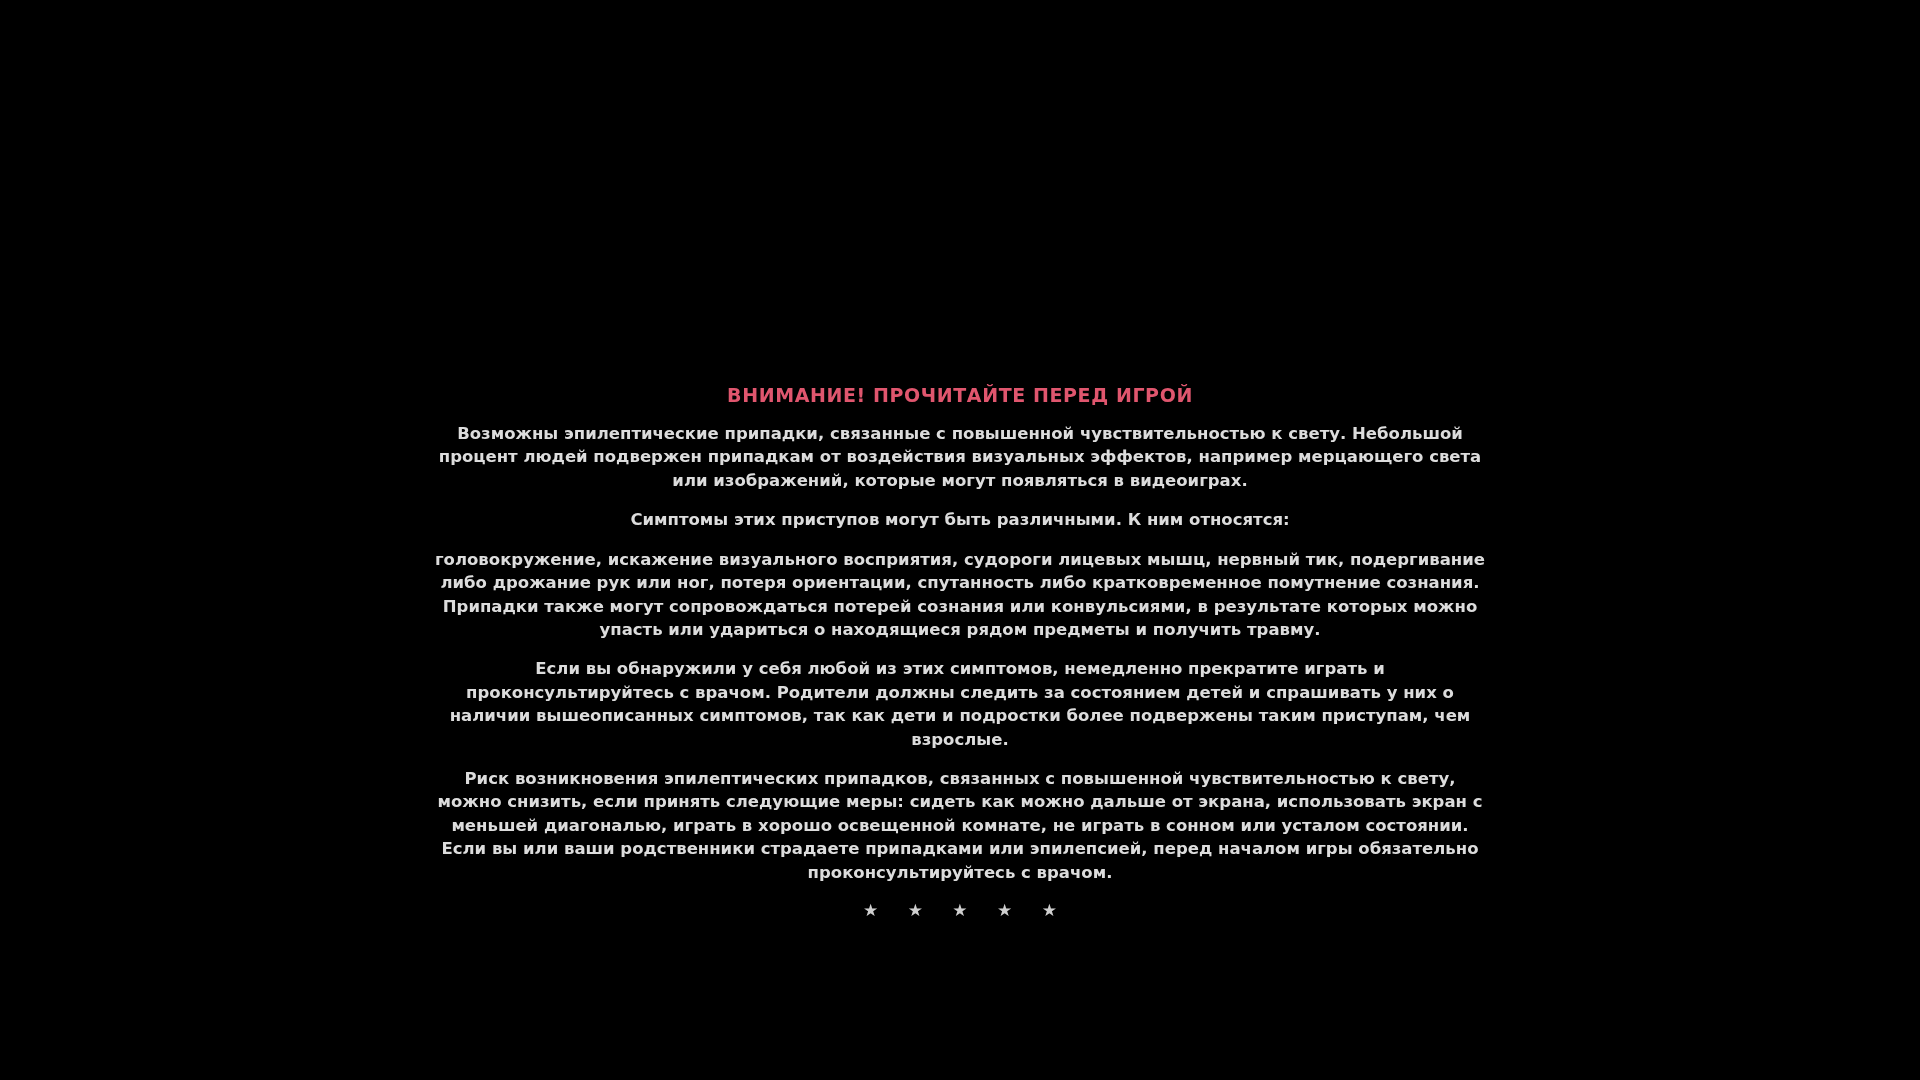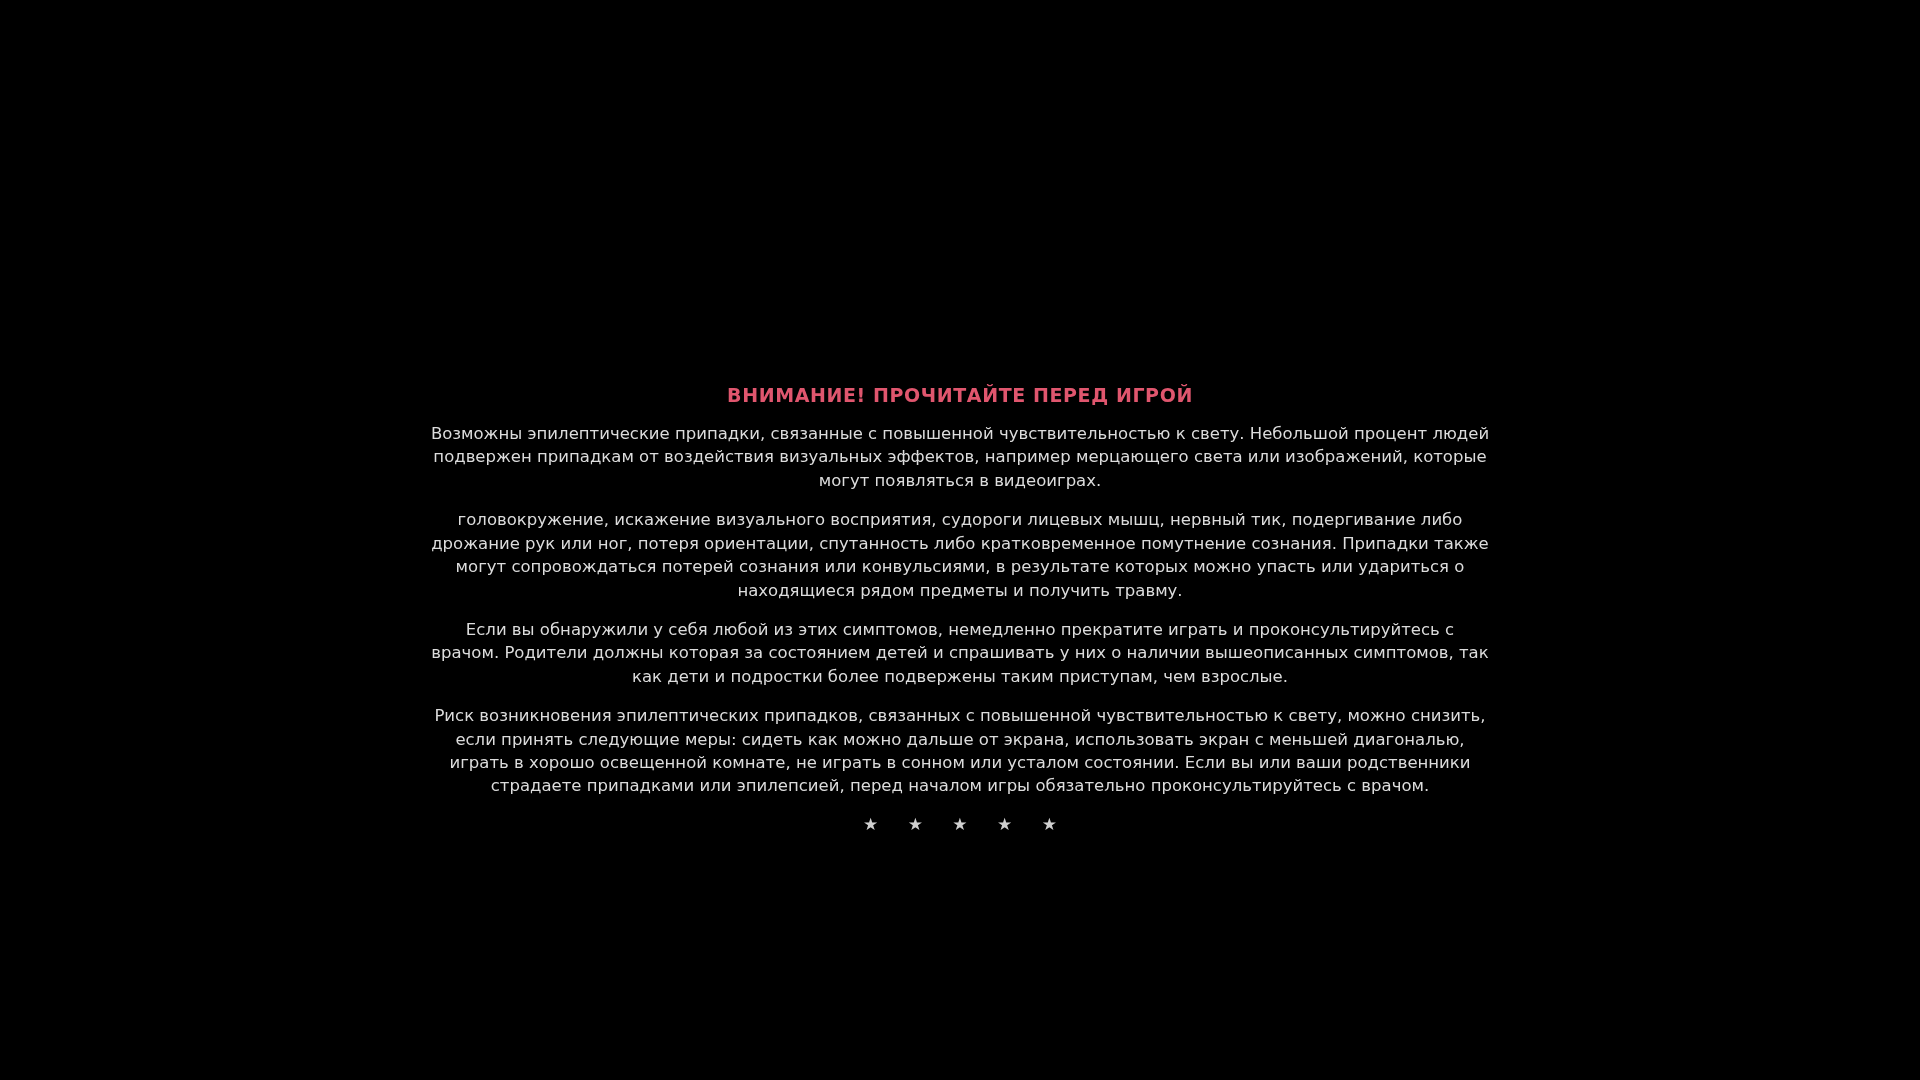--- a/index.html
+++ b/index.html
@@ -36,34 +36,36 @@
     letter-spacing: 0.6px;
     margin-bottom: 14px;
     text-transform: uppercase;
   }
   .para {
     font-size: 16.5px;
     line-height: 1.42;
     color: #dcdcdc;
     margin: 16px;
     padding: 0 4px;
+    font-weight: bold;
   }
   #stars {
     margin-top: 14px;
     color: #cfcfcf;
     font-size: 17px;
     letter-spacing: 12px;
     padding-left: 12px;
   }
 </style>
 </head>
 <body>
 
 <div id="screen">
   <div id="warning-panel">
     <div id="warning-title">ВНИМАНИЕ! ПРОЧИТАЙТЕ ПЕРЕД ИГРОЙ</div>
     <p class="para">Возможны эпилептические припадки, связанные с повышенной чувствительностью к свету. Небольшой процент людей подвержен припадкам от воздействия визуальных эффектов, например мерцающего света или изображений, которые могут появляться в видеоиграх.</p>
+    <p class="para">Симптомы этих приступов могут быть различными. К ним относятся:</p>
     <p class="para">головокружение, искажение визуального восприятия, судороги лицевых мышц, нервный тик, подергивание либо дрожание рук или ног, потеря ориентации, спутанность либо кратковременное помутнение сознания. Припадки также могут сопровождаться потерей сознания или конвульсиями, в результате которых можно упасть или удариться о находящиеся рядом предметы и получить травму.</p>
-    <p class="para">Если вы обнаружили у себя любой из этих симптомов, немедленно прекратите играть и проконсультируйтесь с врачом. Родители должны которая за состоянием детей и спрашивать у них о наличии вышеописанных симптомов, так как дети и подростки более подвержены таким приступам, чем взрослые.</p>
+    <p class="para">Если вы обнаружили у себя любой из этих симптомов, немедленно прекратите играть и проконсультируйтесь с врачом. Родители должны следить за состоянием детей и спрашивать у них о наличии вышеописанных симптомов, так как дети и подростки более подвержены таким приступам, чем взрослые.</p>
     <p class="para">Риск возникновения эпилептических припадков, связанных с повышенной чувствительностью к свету, можно снизить, если принять следующие меры: сидеть как можно дальше от экрана, использовать экран с меньшей диагональю, играть в хорошо освещенной комнате, не играть в сонном или усталом состоянии. Если вы или ваши родственники страдаете припадками или эпилепсией, перед началом игры обязательно проконсультируйтесь с врачом.</p>
     <div id="stars">★ ★ ★ ★ ★</div>
   </div>
 </div>
 
 </body></html>

